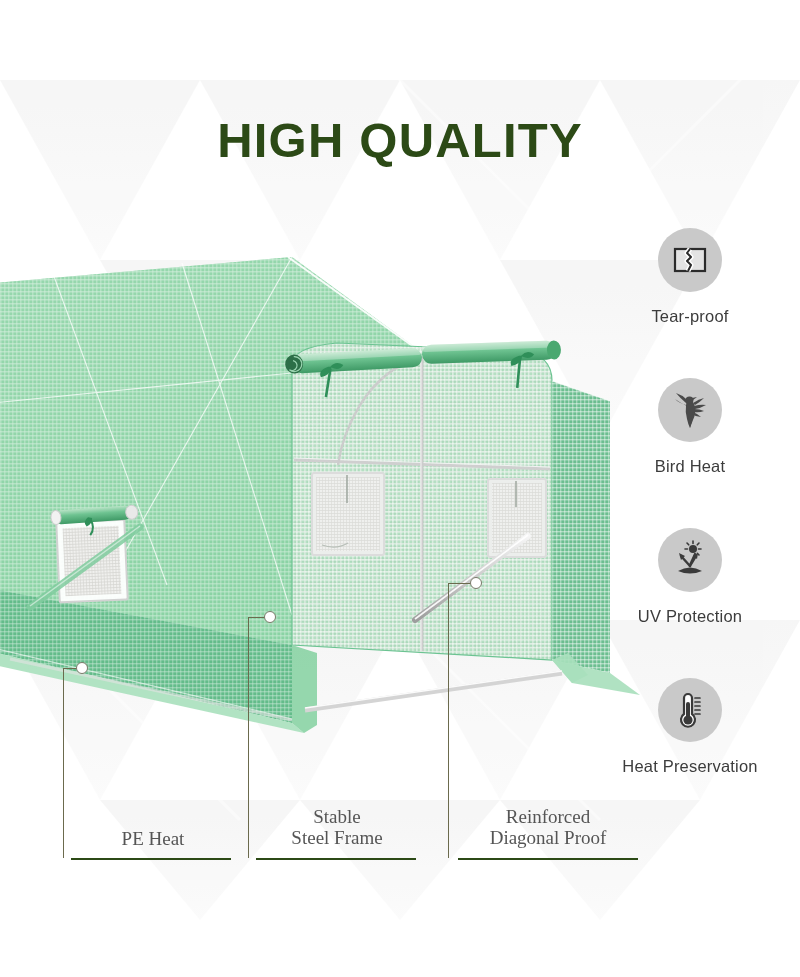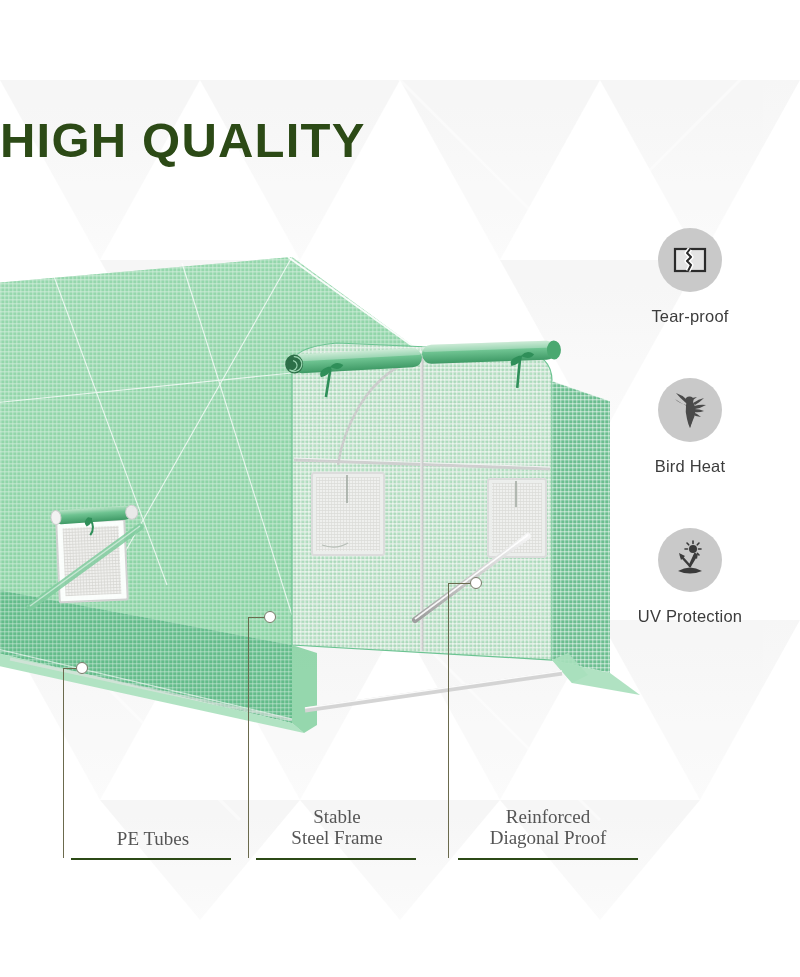--- a/index.html
+++ b/index.html
@@ -27,21 +27,21 @@
     width: 800px; height: 977px;
     pointer-events: none;
   }
 
   
   .title {
     position: absolute;
     left: 0;
     top: 112px;
     width: 800px;
-    text-align: left;
+    text-align: center;
     font-size: 49px;
     font-weight: bold;
     letter-spacing: 1.2px;
     color: #2c4a16;
     font-family: "Liberation Sans", sans-serif;
     text-shadow: 0 1px 0 rgba(255,255,255,0.5);
   }
 
   
   .product {
@@ -389,29 +389,51 @@
             <polygon points="11,15 17,18 13,22" stroke="none"></polygon>
             <polygon points="30,15 29,21 25,18" stroke="none"></polygon>
 
             <path d="M 10,33 q 12,-7 24,0 q -12,5 -24,0 Z" stroke="none"></path>
           </g>
         </svg>
       </div>
       <div class="feature-label">UV Protection</div>
     </div>
 
+    <div class="feature">
+      <div class="feature-icon">
+        <svg width="42" height="42" viewBox="0 0 42 42">
+          <g stroke="#3a3a3a" fill="none">
+
+            <path d="M 15,9 a 4,4 0 0 1 8,0 L 23,25 a 7,7 0 1 1 -8,0 Z" stroke-width="2.2" fill="#ffffff"></path>
+
+            <circle cx="19" cy="31" r="4.6" fill="#3a3a3a" stroke="none"></circle>
+            <rect x="17" y="13" width="4" height="16" fill="#3a3a3a" stroke="none" rx="2"></rect>
+
+            <g stroke-width="1.7" stroke-linecap="round">
+              <line x1="26" y1="9" x2="31" y2="9"></line>
+              <line x1="26" y1="13" x2="31" y2="13"></line>
+              <line x1="26" y1="17" x2="31" y2="17"></line>
+              <line x1="26" y1="21" x2="31" y2="21"></line>
+              <line x1="26" y1="25" x2="31" y2="25"></line>
+            </g>
+          </g>
+        </svg>
+      </div>
+      <div class="feature-label">Heat Preservation</div>
+    </div>
   </div>
 
   <div class="callouts">
 
     <div class="callout">
       <div class="leader-h" style="left:63px; top:668px; width:18px;"></div>
       <div class="leader-v" style="left:63px; top:668px; height:190px;"></div>
       <div class="leader-dot" style="left:76px; top:662px;"></div>
-      <div class="callout-text" style="left:63px; top:828px; width:180px;">PE Tubes</div>
+      <div class="callout-text" style="left:63px; top:828px; width:180px;">PE Heat</div>
       <div class="callout-rule" style="left:71px; top:858px; width:160px;"></div>
     </div>
 
     <div class="callout">
       <div class="leader-h" style="left:248px; top:617px; width:22px;"></div>
       <div class="leader-v" style="left:248px; top:617px; height:241px;"></div>
       <div class="leader-dot" style="left:264px; top:611px;"></div>
       <div class="callout-text" style="left:252px; top:806px; width:170px;">Stable
 Steel Frame</div>
       <div class="callout-rule" style="left:256px; top:858px; width:160px;"></div>

